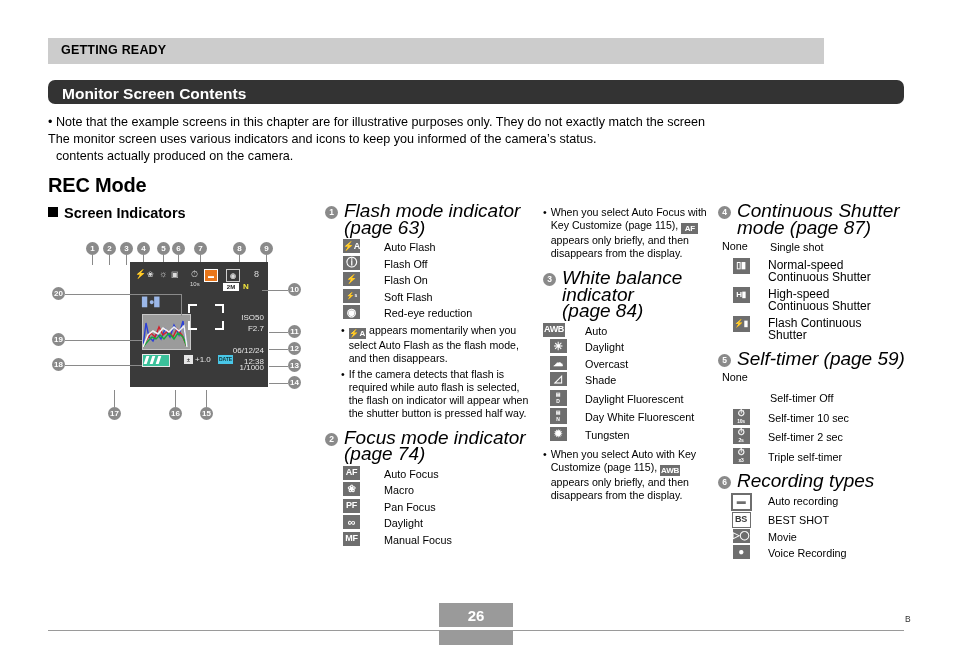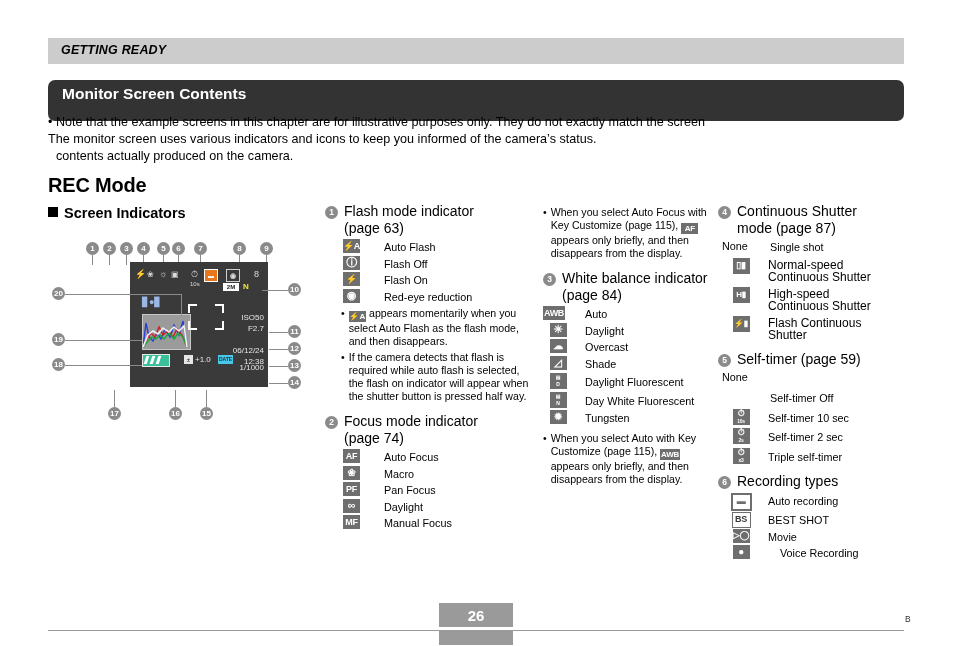--- a/index.html
+++ b/index.html
@@ -5,30 +5,29 @@
   html,body{margin:0;padding:0;}
   body{
     width:954px;height:646px;background:#ffffff;
     font-family:"Liberation Sans", sans-serif;
     color:#000;overflow:hidden;position:relative;
   }
   .page{position:absolute;left:0;top:0;width:954px;height:646px;}
 
   
   .chapter-bar{
-    position:absolute;left:48px;top:38px;width:856px;height:26px;
+    position:absolute;left:48px;top:38px;width:776px;height:26px;
     background:#cccccc;
-    font-style:italic;
   }
   .chapter-bar .txt{
     position:absolute;left:13px;top:5px;
     font-size:12.5px;font-weight:bold;letter-spacing:.2px;
   }
   .title-bar{
-    position:absolute;left:48px;top:80px;width:856px;height:41px;
+    position:absolute;left:48px;top:80px;width:856px;height:24px;
     background:#333333;border-radius:7px;
   }
   .title-bar .txt{
     position:absolute;left:14px;top:5px;color:#fff;
     font-size:15.5px;font-weight:bold;
   }
 
   .intro{
     position:absolute;left:48px;top:114px;width:860px;
     font-size:12.6px;line-height:17px;
@@ -90,21 +89,21 @@
   .sec-head{
     display:flex;align-items:flex-start;gap:6px;
     font-size:13.5px;line-height:17px;margin-bottom:3px;
   }
   .num{
     flex:0 0 auto;width:13px;height:13px;border-radius:50%;
     background:#8a8a8a;color:#fff;font-size:8.5px;font-weight:bold;
     display:flex;align-items:center;justify-content:center;
     margin-top:3px;line-height:1;
   }
-  .sec-head .t{font-size:14px;line-height:16.5px;}
+  .sec-head .t{font-size:19px;line-height:16.5px;font-style:italic;}
 
   .row{display:flex;align-items:flex-start;margin-bottom:1px;}
   .row .ico{flex:0 0 auto;width:19px;display:flex;justify-content:flex-start;}
   .row .lab{font-size:10.8px;line-height:13.5px;padding-top:2px;}
   .row .lab2{font-size:12px;line-height:12.5px;padding-top:1px;}
   .row .none{
     flex:0 0 auto;width:42px;font-size:10.8px;line-height:13.5px;
     padding-top:1px;margin-left:4px;
   }
 
@@ -305,20 +304,26 @@
         <span class="lab" style="margin-left:22px;">Flash Off</span>
       </div>
       <div class="row" style="margin-left:18px;">
         <span class="ico">
             <span class="g">⚡</span>
           </span>
         <span class="lab" style="margin-left:22px;">Flash On</span>
       </div>
       <div class="row" style="margin-left:18px;">
         <span class="ico">
+            <span class="g" style="font-size:7px;">⚡<sub style="font-size:5px;">s</sub></span>
+          </span>
+        <span class="lab" style="margin-left:22px;">Soft Flash</span>
+      </div>
+      <div class="row" style="margin-left:18px;">
+        <span class="ico">
             <span class="g" style="font-size:11px;">◉</span>
           </span>
         <span class="lab" style="margin-left:22px;">Red-eye reduction</span>
       </div>
 
       <div class="note" style="margin-left:16px;">
         <span class="dot">•</span>
         <span class="body"><span class="inline-g">⚡A</span> <span>appears momentarily when you select Auto Flash as the flash mode, and then disappears.</span></span>
       </div>
       <div class="note" style="margin-left:16px;">
@@ -530,21 +535,21 @@
       <div class="row">
         <span class="ico" style="width:46px;justify-content:center;">
           <span class="g" style="font-size:9px;">▷◯</span>
         </span>
         <span class="lab" style="margin-left:4px;">Movie</span>
       </div>
       <div class="row">
         <span class="ico" style="width:46px;justify-content:center;">
           <span class="g" style="font-size:10px;">●</span>
         </span>
-        <span class="lab" style="margin-left:16px;">Voice Recording</span>
+        <span class="lab" style="margin-left:4px;">Voice Recording</span>
       </div>
     </div>
   </div>
 
   <div class="foot-rule"></div>
   <div class="pagebox">26</div>
   <div class="pagebox2"></div>
   <div class="footmark">B</div>
 
 </div>

